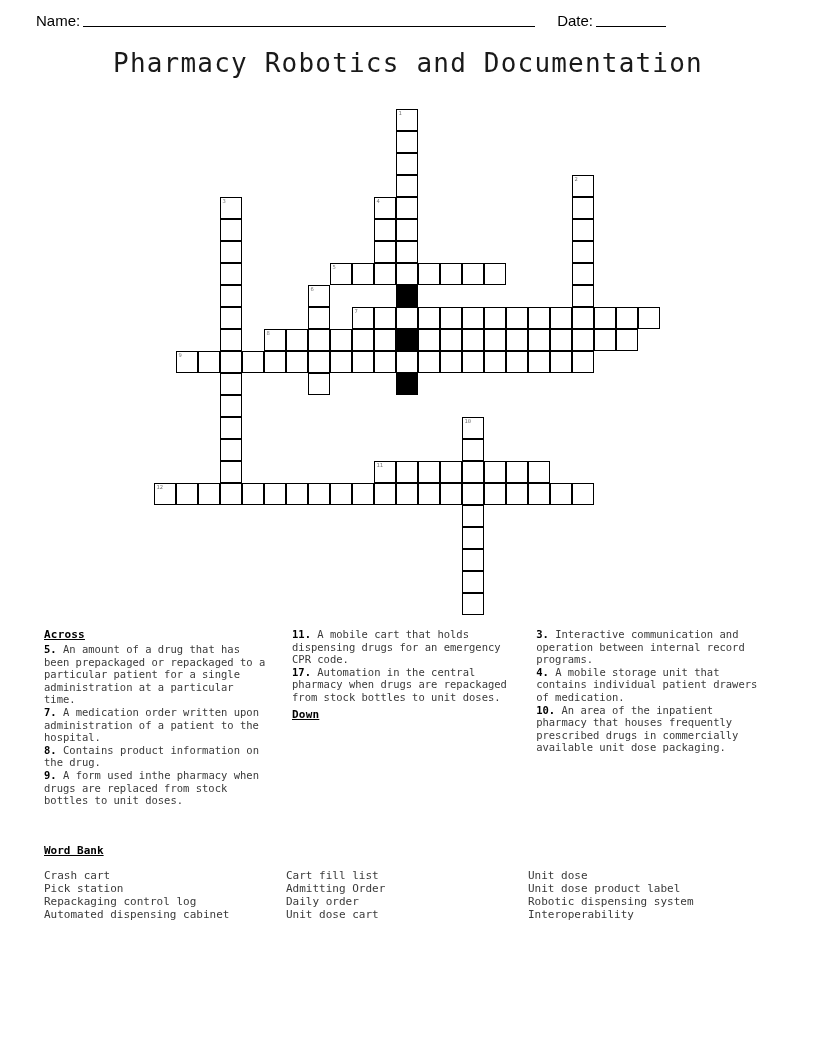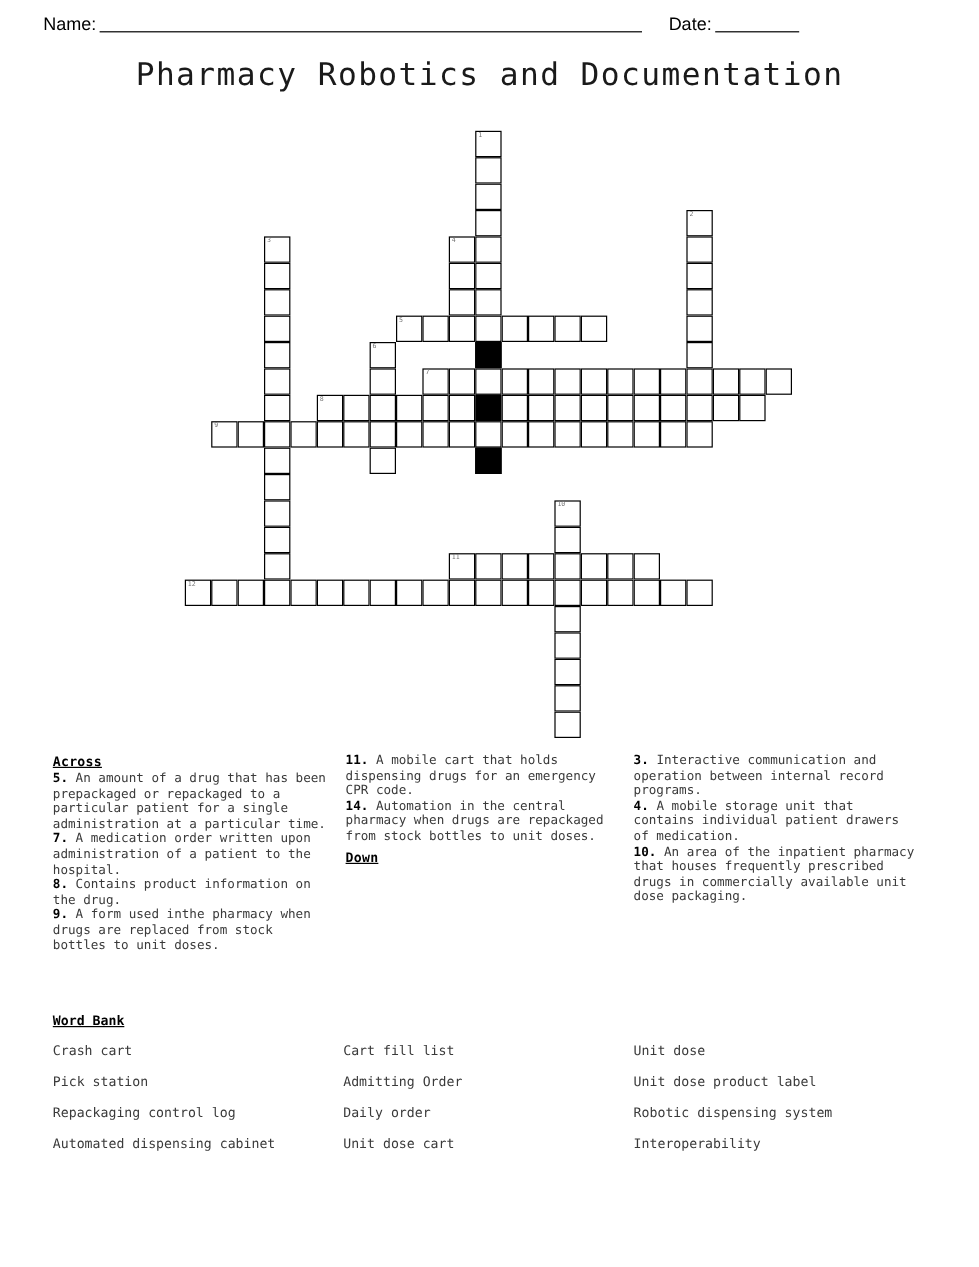--- a/index.html
+++ b/index.html
@@ -65,21 +65,21 @@
     font-family: "DejaVu Sans Mono", "Liberation Mono", monospace;
     color: #777;
   }
 
   
   #clues {
     position: absolute;
     left: 44px; top: 628px;
     width: 732px;
     display: flex;
-    gap: 0px;
+    gap: 12px;
   }
   .clue-col { width: 244px; padding-right: 14px; }
   .clue-col.c2 { width: 240px; }
   .clue-col.c3 { width: 248px; }
   .clue-head {
     font-size: 11px;
     font-weight: bold;
     text-decoration: underline;
     margin: 0 0 2px 0;
     font-family: "DejaVu Sans Mono", "Liberation Mono", monospace;
@@ -103,21 +103,20 @@
   .wb-head {
     font-size: 11px;
     font-weight: bold;
     text-decoration: underline;
     font-family: "DejaVu Sans Mono", "Liberation Mono", monospace;
     margin-bottom: 12px;
   }
   .wb-grid {
     display: grid;
     grid-template-columns: 242px 242px 256px;
-    row-gap: 13px;
   }
   .wb-item {
     font-size: 11px;
     color: #3a3a3a;
     line-height: 13px;
     white-space: nowrap;
   }
 </style>
 </head>
 <body>
@@ -289,21 +288,21 @@
   <div class="clue-col c1">
     <div class="clue-head">Across</div>
     <p class="clue"><b>5.</b> <span>An amount of a drug that has been prepackaged or repackaged to a particular patient for a single administration at a particular time.</span></p>
     <p class="clue"><b>7.</b> <span>A medication order written upon administration of a patient to the hospital.</span></p>
     <p class="clue"><b>8.</b> <span>Contains product information on the drug.</span></p>
     <p class="clue"><b>9.</b> <span>A form used inthe pharmacy when drugs are replaced from stock bottles to unit doses.</span></p>
   </div>
 
   <div class="clue-col c2">
     <p class="clue"><b>11.</b> <span>A mobile cart that holds dispensing drugs for an emergency CPR code.</span></p>
-    <p class="clue"><b>14.</b> <span>Automation in the central pharmacy when drugs are repackaged from stock bottles to unit doses.</span></p>
+    <p class="clue"><b>17.</b> <span>Automation in the central pharmacy when drugs are repackaged from stock bottles to unit doses.</span></p>
     <div class="clue-head" style="margin-top:4px;">Down</div>
   </div>
 
   <div class="clue-col c3">
     <p class="clue"><b>3.</b> <span>Interactive communication and operation between internal record programs.</span></p>
     <p class="clue"><b>4.</b> <span>A mobile storage unit that contains individual patient drawers of medication.</span></p>
     <p class="clue"><b>10.</b> <span>An area of the inpatient pharmacy that houses frequently prescribed drugs in commercially available unit dose packaging.</span></p>
   </div>
 </div>
 

